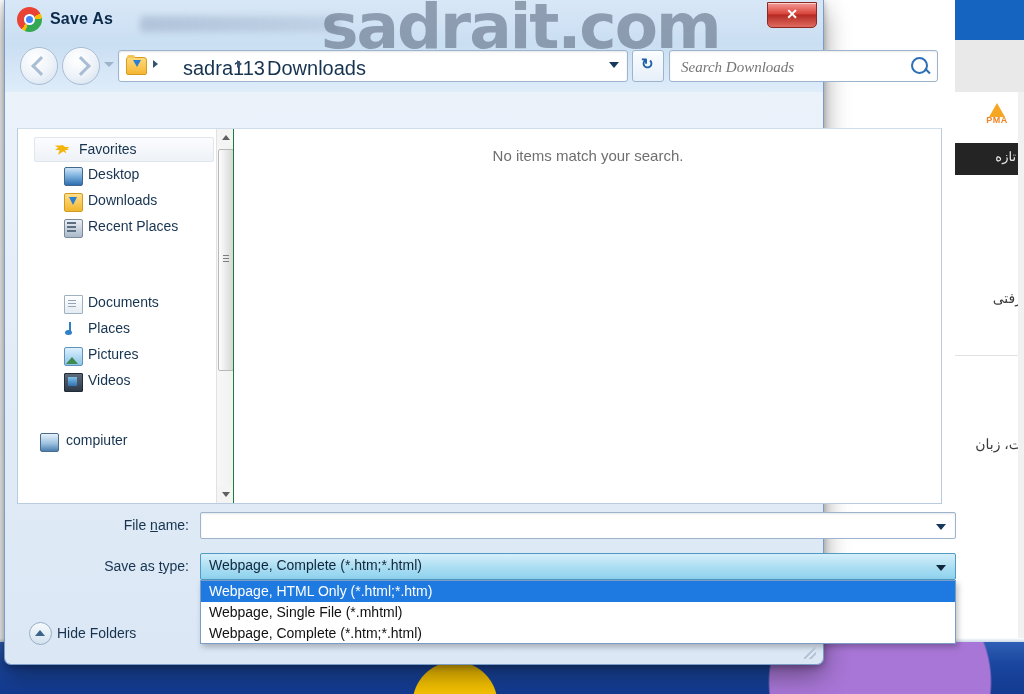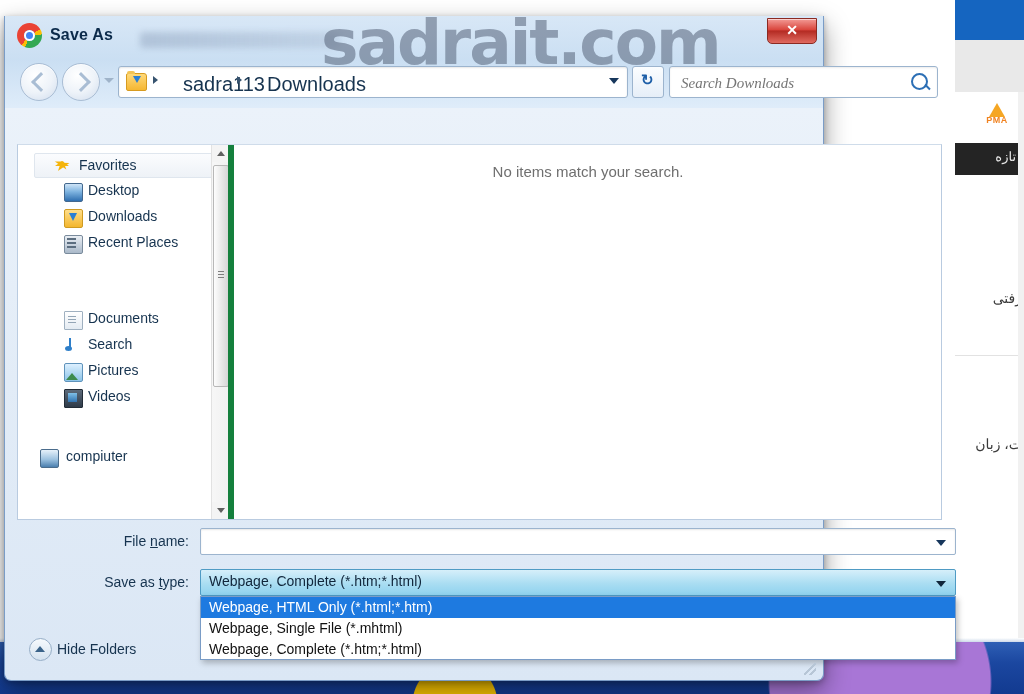--- a/index.html
+++ b/index.html
@@ -54,21 +54,21 @@
       radial-gradient(circle at 880px 40px, #a876d6 0 110px, rgba(168,118,214,0) 112px),
       linear-gradient(180deg,#2e5fb5 0%, #1b47a0 40%, #123a90 100%);
   }
   .wallpaper-edge{
     position:absolute;left:0;bottom:52px;width:1024px;height:4px;
     background:linear-gradient(180deg,#ffffff 0%, #cdd9ea 100%);
   }
 
   
   #dialog{
-    position:absolute;left:4px;top:16px;width:820px;height:665px;
+    position:absolute;left:4px;top:0px;width:820px;height:665px;
     background:linear-gradient(180deg,#eef4fb 0%, #e2ecf7 55%, #dbe7f5 100%);
     border:1px solid #7a9cc6;
     border-top:none;
     border-radius:0 0 7px 7px;
     box-shadow:0 10px 26px rgba(0,0,0,.40), 0 2px 6px rgba(0,0,0,.25);
     box-sizing:border-box;
   }
   .glass{
     position:absolute;left:0;top:0;width:100%;height:92px;
     background:linear-gradient(180deg, rgba(214,230,246,.92) 0%, rgba(196,219,241,.85) 48%, rgba(222,236,250,.92) 100%);
@@ -233,21 +233,21 @@
   }
 
   
   .panes{
     position:absolute;left:12px;top:128px;width:925px;height:376px;
     border:1px solid #b9cbe0;border-top:1px solid #cfdcea;background:#ffffff;
     box-sizing:border-box;
   }
   .nav-pane{
     position:absolute;left:0;top:0;width:216px;height:100%;
-    background:#ffffff;border-right:6px solid #15803d;box-sizing:border-box;
+    background:#ffffff;border-right:1px solid #15803d;box-sizing:border-box;
     overflow:hidden;
   }
   .nav-item{
     position:absolute;left:0;width:216px;height:25px;font-size:14px;color:#16334f;
     cursor:pointer;white-space:nowrap;box-sizing:border-box;
   }
   .nav-item.header{font-size:14px;}
   .nav-item.selected{
     background:linear-gradient(180deg,#fbfcfe 0%,#eef2f7 100%);
     border:1px solid #dfe6ee;border-radius:2px;
@@ -511,21 +511,21 @@
         <span class="ni-icon icon-recent" style="left:46px;"></span>
         <span class="nav-label" style="left:70px;">Recent Places</span>
       </div>
 
       <div class="nav-item" style="top:162px;">
         <span class="ni-icon icon-doc" style="left:46px;"></span>
         <span class="nav-label" style="left:70px;">Documents</span>
       </div>
       <div class="nav-item" style="top:188px;">
         <span class="ni-icon icon-music" style="left:46px;"></span>
-        <span class="nav-label" style="left:70px;">Search</span>
+        <span class="nav-label" style="left:70px;">Places</span>
       </div>
       <div class="nav-item" style="top:214px;">
         <span class="ni-icon icon-pic" style="left:46px;"></span>
         <span class="nav-label" style="left:70px;">Pictures</span>
       </div>
       <div class="nav-item" style="top:240px;">
         <span class="ni-icon icon-vid" style="left:46px;"></span>
         <span class="nav-label" style="left:70px;">Videos</span>
       </div>
 

